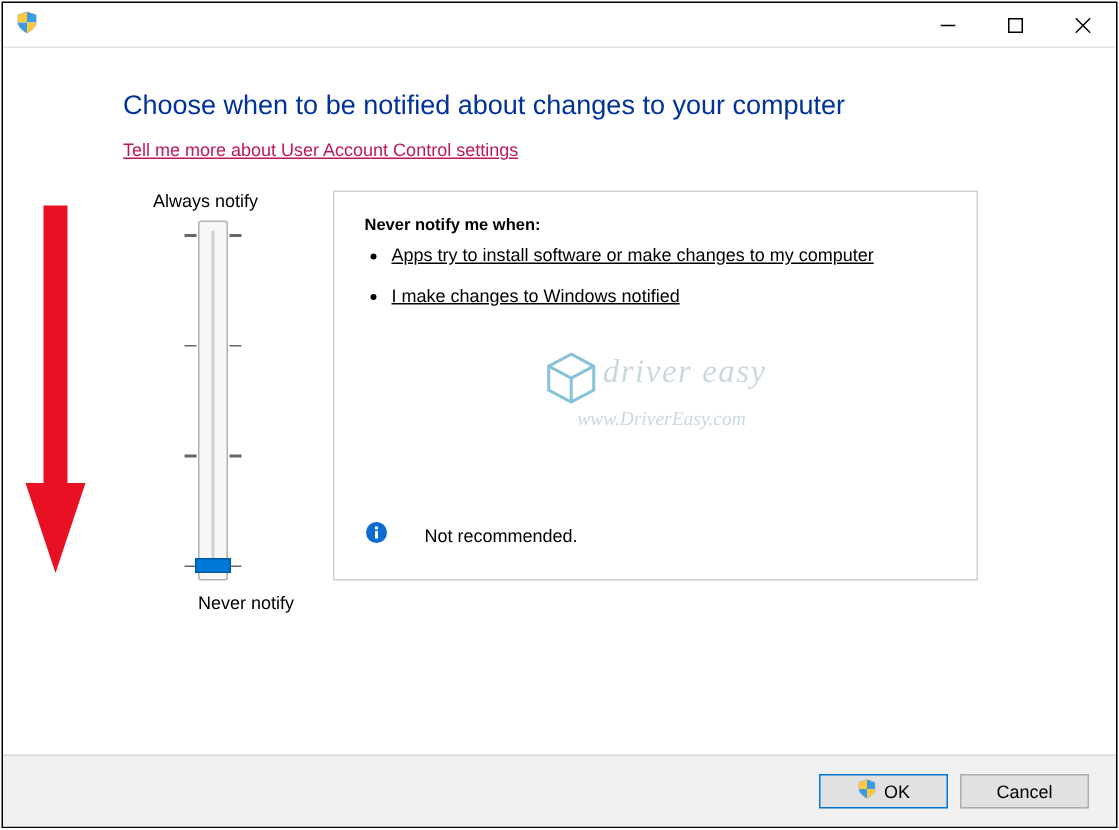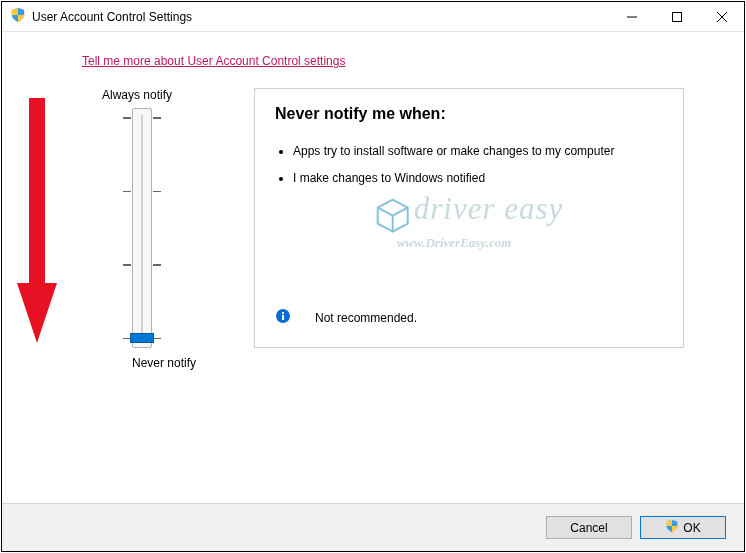--- a/index.html
+++ b/index.html
@@ -66,21 +66,20 @@
     font-size: 12px;
     cursor: pointer;
     display: inline-block;
     margin-top: 2px;
   }
   .main-area {
     display: flex;
     gap: 20px;
     margin-top: 20px;
     position: relative;
-    justify-content: space-between;
   }
   .slider-col {
     width: 120px;
     display: flex;
     flex-direction: column;
     align-items: center;
     position: relative;
   }
   .label-top, .label-bottom {
     font-size: 12px;
@@ -142,31 +141,32 @@
     flex: 1;
     border: 1px solid #d0d0d0;
     background: #fff;
     padding: 16px 20px;
     height: 260px;
     position: relative;
     max-width: 430px;
   }
   .notify-title {
     font-weight: 600;
-    font-size: 16px;
-    margin-bottom: 20px;
+    font-size: 11px;
+    margin-bottom: 6px;
   }
   .notify-list {
     padding-left: 18px;
     margin: 0;
   }
   .notify-list li {
     font-size: 12px;
     margin-bottom: 10px;
     line-height: 1.4;
+    text-decoration: underline;
   }
   .recommend {
     position: absolute;
     bottom: 20px;
     left: 20px;
     display: flex;
     align-items: center;
     gap: 24px;
     font-size: 12px;
   }
@@ -176,22 +176,22 @@
     top: 50%;
     transform: translate(-50%, -45%);
     color: #c9d9de;
     font-style: italic;
     font-family: Georgia, serif;
     pointer-events: none;
     white-space: nowrap;
     text-align: left;
     line-height: 1;
   }
-  .watermark .big { font-size: 31px; letter-spacing: 1px; }
-  .watermark .small { font-size: 13px; display: block; margin-top: 2px; margin-left: 22px; font-weight: bold;}
+  .watermark .big { font-size: 22px; letter-spacing: 1px; }
+  .watermark .small { font-size: 13px; display: block; margin-top: 2px; margin-left: 22px;}
   .watermark svg { vertical-align: middle; }
   
   .bottombar {
     position: absolute;
     bottom: 0;
     left: 0;
     right: 0;
     height: 48px;
     background: #f0f0f0;
     border-top: 1px solid #d8d8d8;
@@ -226,21 +226,20 @@
   <div class="titlebar">
     <span>
       <svg width="16" height="16" viewBox="0 0 16 16">
         <path d="M8 1 L14 3 V8 C14 12 8 15 8 15 C8 15 2 12 2 8 V3 Z" fill="#fff" stroke="#888" stroke-width="0.5"></path>
         <path d="M8 1 L14 3 V8 H8 Z" fill="#3a9be8"></path>
         <path d="M8 1 L2 3 V8 H8 Z" fill="#ffc83d"></path>
         <path d="M8 8 H14 C14 12 8 15 8 15 Z" fill="#ffc83d"></path>
         <path d="M8 8 H2 C2 12 8 15 8 15 Z" fill="#3a9be8"></path>
       </svg>
     </span>
-    <span class="title-text">User Account Control Settings</span>
     <div class="winbtns">
       <div class="winbtn">
         <svg width="10" height="10">
             <line x1="0" y1="5" x2="10" y2="5" stroke="#000" stroke-width="1"></line>
           </svg>
       </div>
       <div class="winbtn">
         <svg width="10" height="10">
             <rect x="0.5" y="0.5" width="9" height="9" fill="none" stroke="#000" stroke-width="1"></rect>
           </svg>
@@ -248,20 +247,21 @@
       <div class="winbtn">
         <svg width="10" height="10">
           <line x1="0" y1="0" x2="10" y2="10" stroke="#000" stroke-width="1"></line>
           <line x1="10" y1="0" x2="0" y2="10" stroke="#000" stroke-width="1"></line>
         </svg>
       </div>
     </div>
   </div>
 
   <div class="content">
+    <div class="heading">Choose when to be notified about changes to your computer</div>
     <a class="link">Tell me more about User Account Control settings</a>
 
     <div class="main-area">
 
       <div class="arrow">
         <svg width="50" height="260">
           <rect x="17" y="5" width="16" height="190" fill="#e81123"></rect>
           <polygon points="5,190 45,190 25,250" fill="#e81123"></polygon>
         </svg>
       </div>
@@ -304,29 +304,29 @@
               <rect x="7" y="4" width="2" height="2" fill="#fff"></rect>
             </svg>
           </span>
           <span>Not recommended.</span>
         </div>
       </div>
     </div>
   </div>
 
   <div class="bottombar">
-    <div class="btn">
-      <span>Cancel</span>
-    </div>
     <div class="btn primary">
       <span>
         <svg width="14" height="14" viewBox="0 0 16 16">
           <path d="M8 1 L14 3 V8 C14 12 8 15 8 15 C8 15 2 12 2 8 V3 Z" fill="#fff" stroke="#888" stroke-width="0.5"></path>
           <path d="M8 1 L14 3 V8 H8 Z" fill="#3a9be8"></path>
           <path d="M8 1 L2 3 V8 H8 Z" fill="#ffc83d"></path>
           <path d="M8 8 H14 C14 12 8 15 8 15 Z" fill="#ffc83d"></path>
           <path d="M8 8 H2 C2 12 8 15 8 15 Z" fill="#3a9be8"></path>
         </svg>
       </span>
       <span>OK</span>
     </div>
+    <div class="btn">
+      <span>Cancel</span>
+    </div>
   </div>
 </div>
 
 </body></html>

